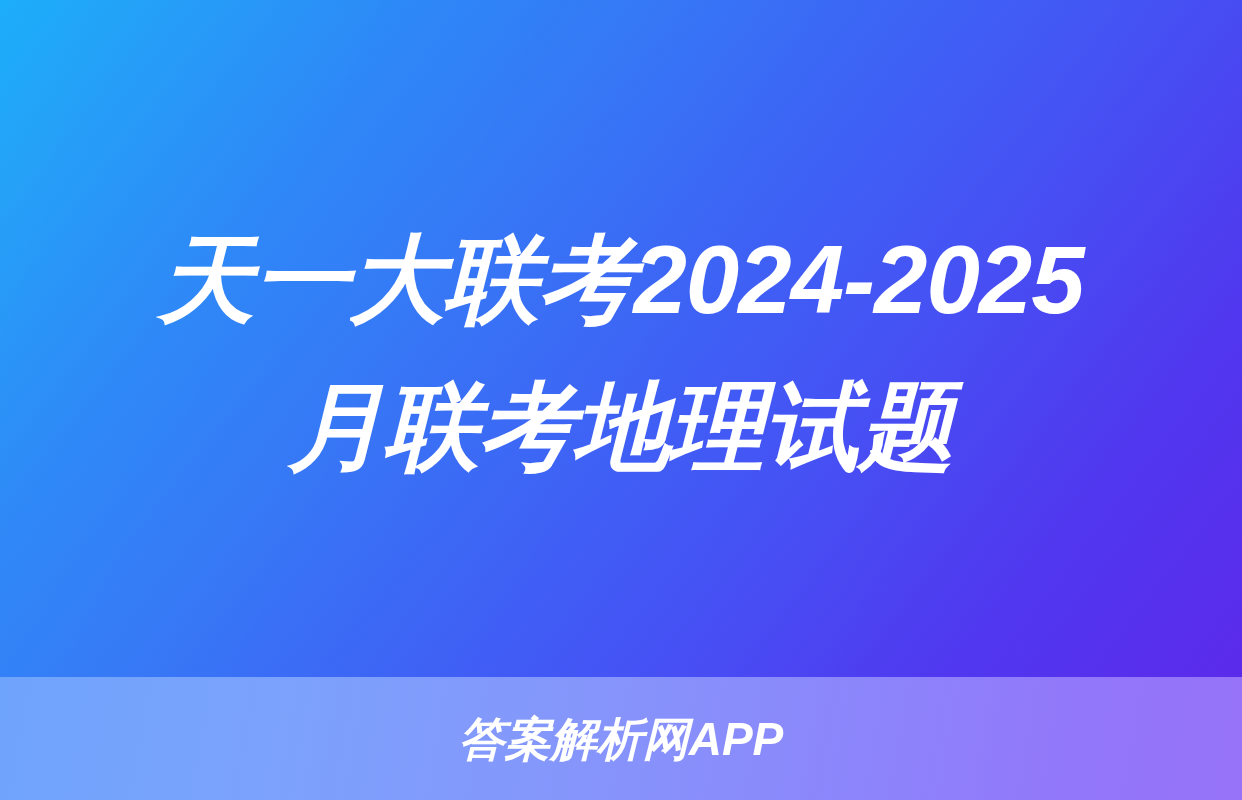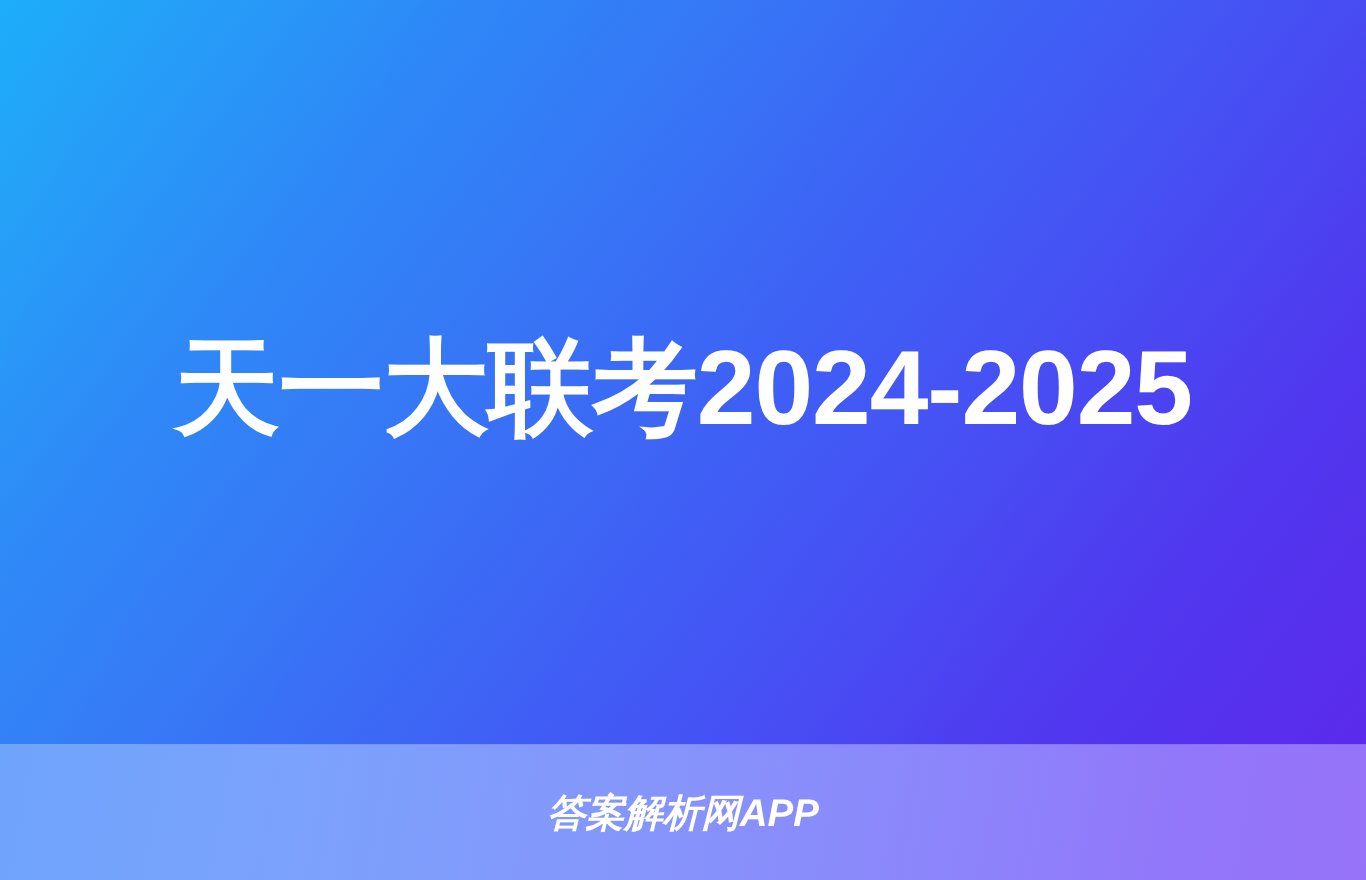--- a/index.html
+++ b/index.html
@@ -70,20 +70,21 @@
   }
 
   .title-line {
     display: block;
     width: 100%;
     text-align: center;
     color: #ffffff;
     font-size: 96px;
     line-height: 147px;
     font-weight: 700;
+    font-style: italic;
     letter-spacing: -1px;
     white-space: nowrap;
     text-rendering: optimizeLegibility;
   }
 
   
   .footer {
     position: absolute;
     left: 0;
     top: 677px;
@@ -98,37 +99,38 @@
         #9277fa 86%,
         #9672f9 100%);
     display: flex;
     align-items: center;
     justify-content: center;
     z-index: 3;
   }
 
   .footer-text {
     color: #ffffff;
-    font-size: 35px;
+    font-size: 46px;
     line-height: 45px;
     font-weight: 700;
     font-style: italic;
     letter-spacing: 0px;
     white-space: nowrap;
     transform: translateY(1px);
   }
 </style>
 </head>
 <body>
 
 <div id="cover">
 
   <div class="hero"></div>
 
   <div class="title-block">
     <span class="title-line">天一大联考2024-2025</span>
+    <span class="title-line">月联考地理试题</span>
   </div>
 
   <div class="footer">
     <span class="footer-text">答案解析网APP</span>
   </div>
 
 </div>
 
 </body></html>

